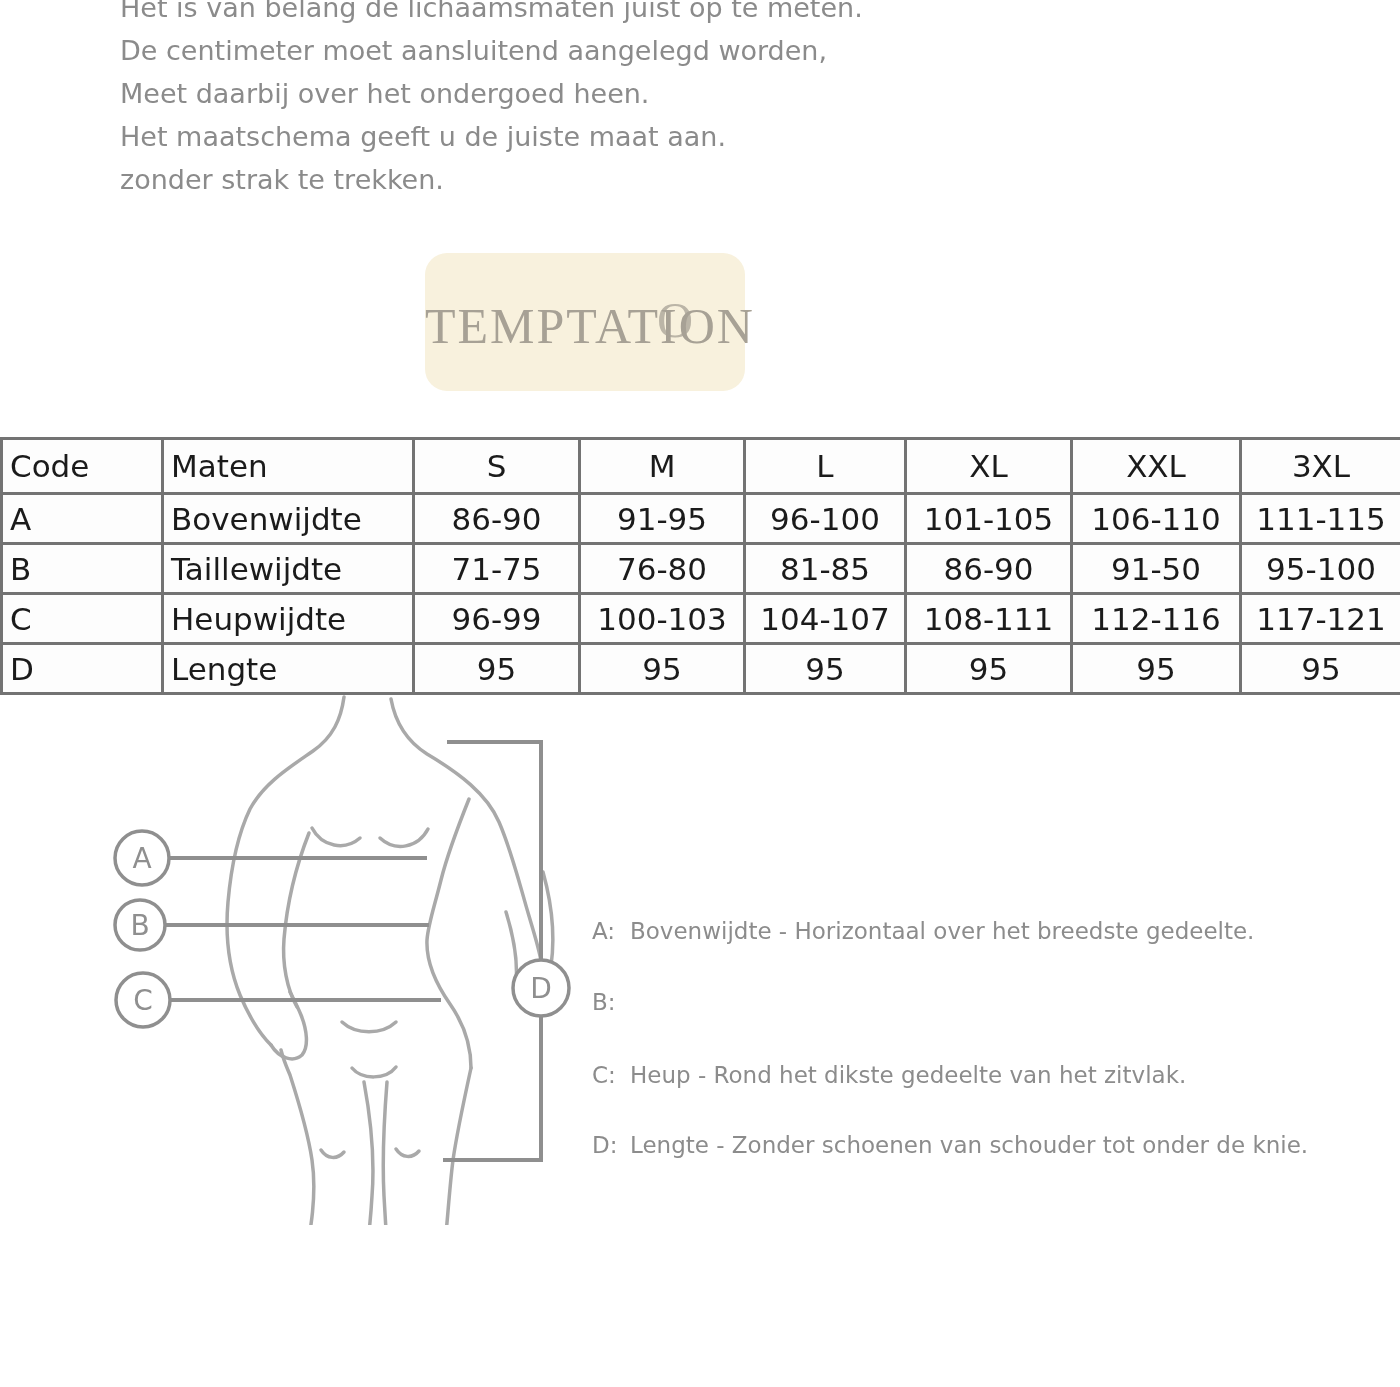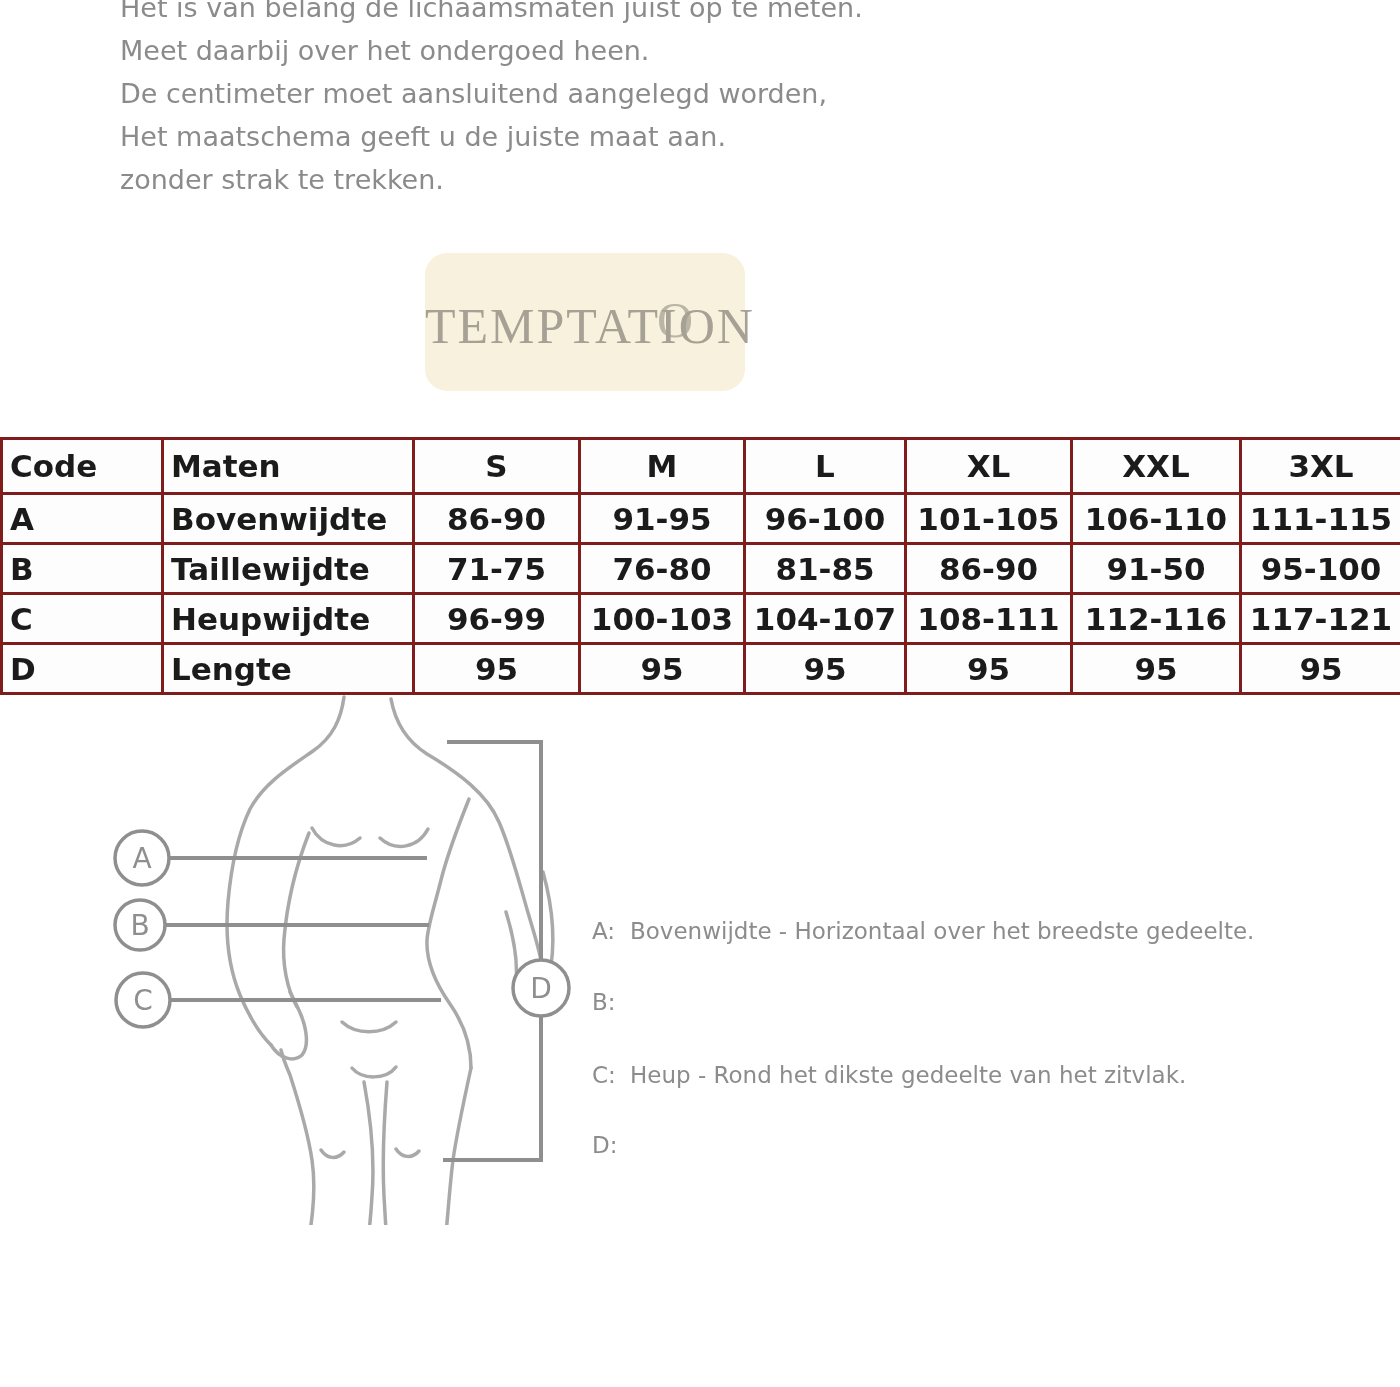--- a/index.html
+++ b/index.html
@@ -60,23 +60,23 @@
     left: 0;
     top: 437px;
     width: 1400px;
     border-collapse: collapse;
     table-layout: fixed;
     background: #fdfdfd;
     color: #1b1b1b;
     font-size: 31px;
   }
   .size-table td, .size-table th {
-    border: 3px solid #7f1d1d;
+    border: 3px solid #737373;
     padding: 0;
-    font-weight: bold;
+    font-weight: normal;
     white-space: nowrap;
     overflow: hidden;
   }
   .size-table .left { text-align: left; padding-left: 7px; }
   .size-table .center { text-align: center; }
   .size-table tr.hdr { height: 55px; }
   .size-table tr.row { height: 50px; }
 
   
   .diagram-svg {
@@ -100,22 +100,22 @@
   }
   .legend-item .lbl { width: 38px; flex: 0 0 38px; }
 </style>
 </head>
 <body>
 
 <div id="stage">
 
   <div class="intro">
     <div>Het is van belang de lichaamsmaten juist op te meten.</div>
+    <div>De centimeter moet aansluitend aangelegd worden,</div>
     <div>Meet daarbij over het ondergoed heen.</div>
-    <div>De centimeter moet aansluitend aangelegd worden,</div>
     <div>Het maatschema geeft u de juiste maat aan.</div>
     <div>zonder strak te trekken.</div>
   </div>
 
   <div class="logo-box">
     <div class="logo-text">TEMPTATION</div>
     <div class="logo-overlay-o">O</div>
   </div>
 
   <table class="size-table">
@@ -242,15 +242,16 @@
   </div>
   <div class="legend-item" style="top:987px">
     <span class="lbl">B:</span>
   </div>
   <div class="legend-item" style="top:1060px">
     <span class="lbl">C:</span>
     <span>Heup - Rond het dikste gedeelte van het zitvlak.</span>
   </div>
   <div class="legend-item" style="top:1130px">
     <span class="lbl">D:</span>
+    <span>Lengte - Zonder schoenen van schouder tot onder de knie.</span>
   </div>
 
 </div>
 
 </body></html>

